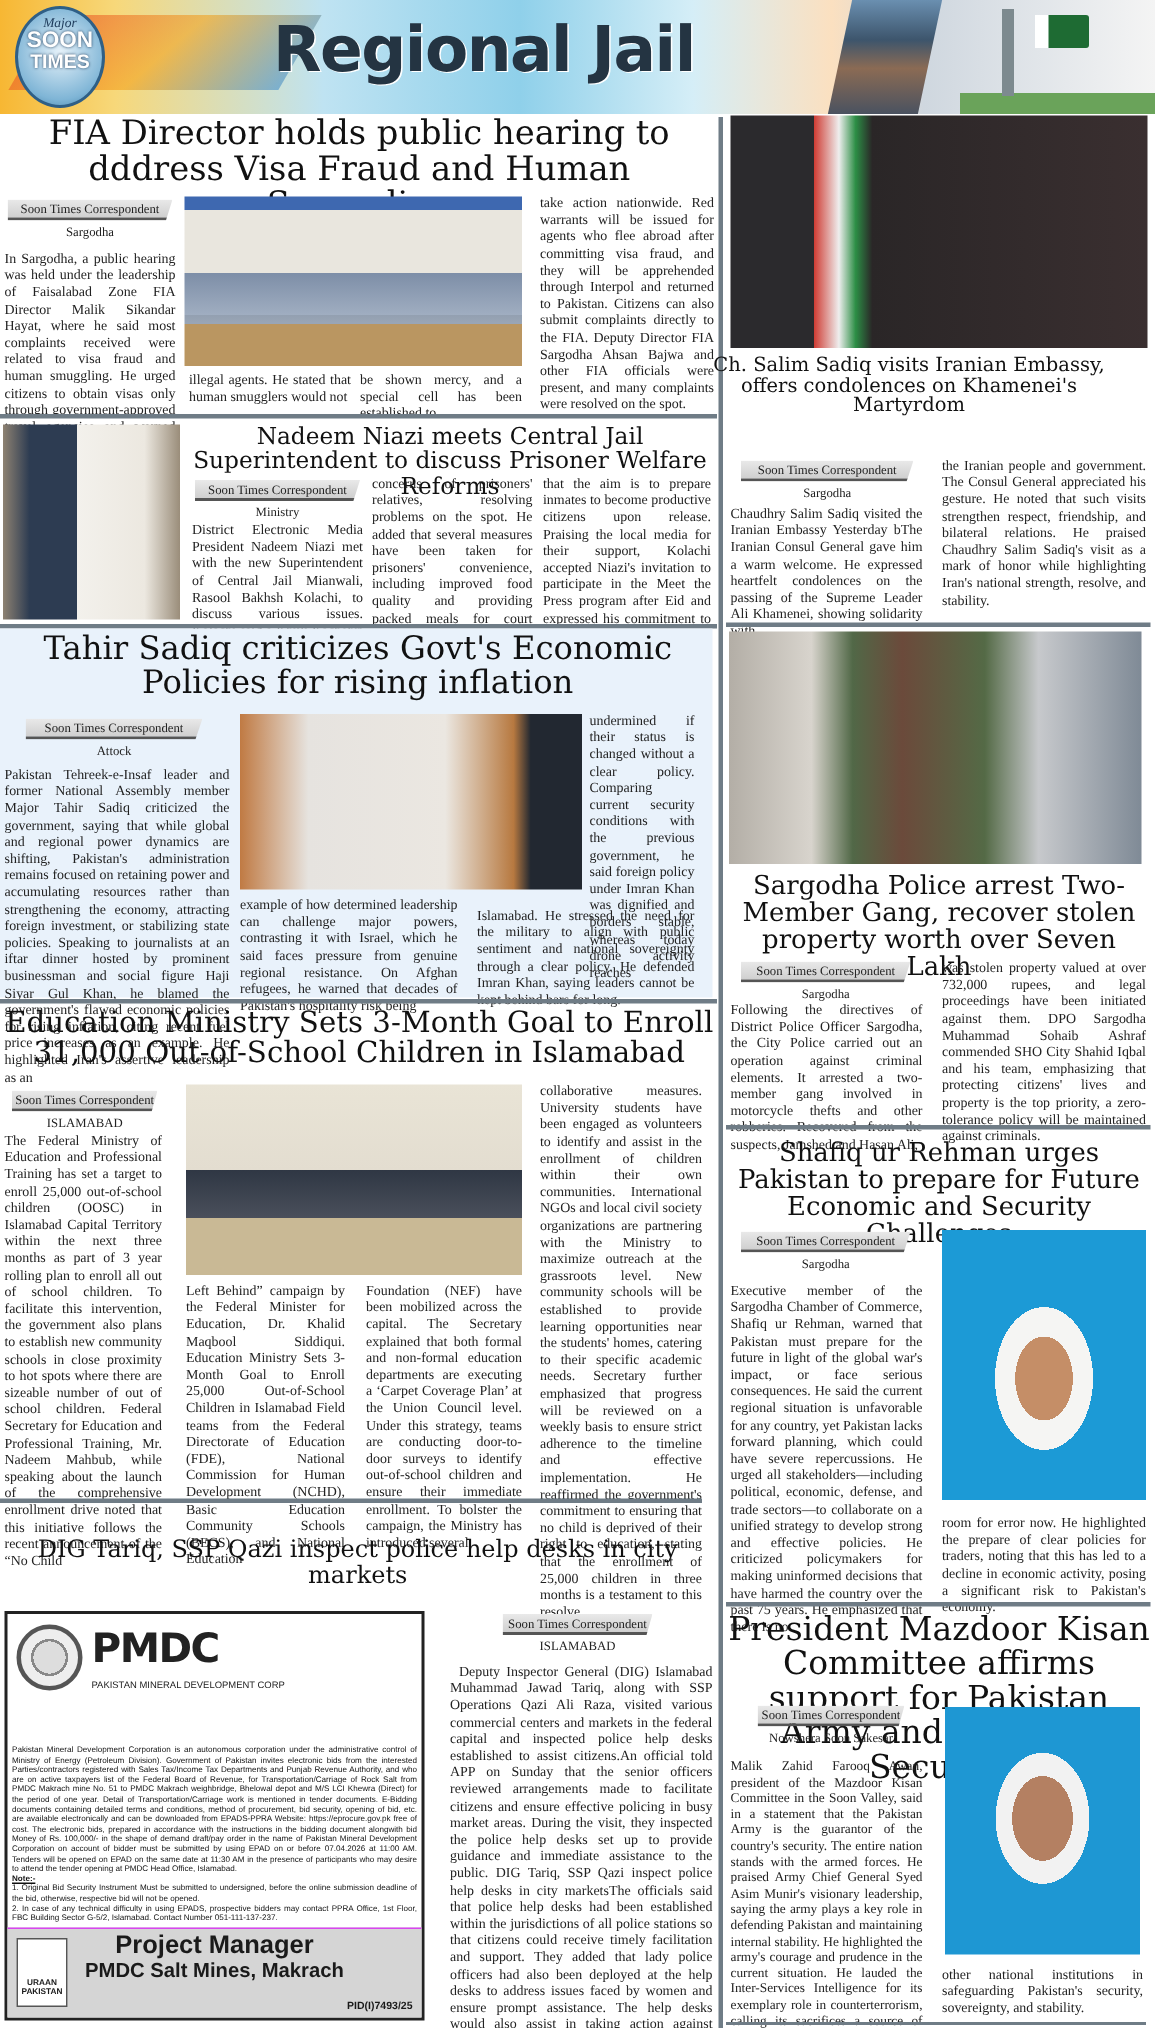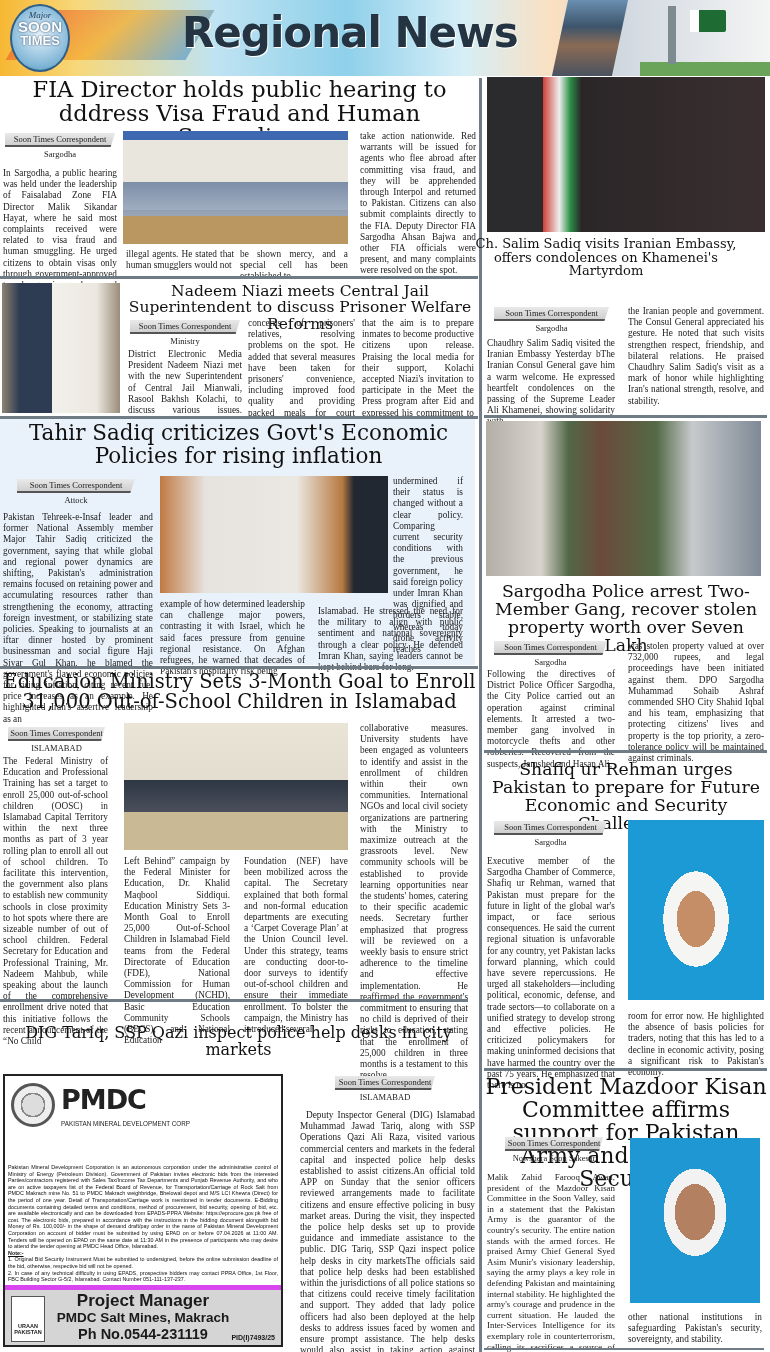--- a/index.html
+++ b/index.html
@@ -40,39 +40,39 @@
 
 
 .ad{border:2px solid #222;background:#fff;font-family:"Liberation Sans",sans-serif}
 .ad .seal{position:absolute;left:6px;top:7px;width:44px;height:44px;border-radius:50%;border:3px solid #555;background:radial-gradient(circle,#ddd 0 40%,#888 40% 46%,#eee 46%)}
 .ad .pmdc{position:absolute;left:56px;top:8px;font-family:"DejaVu Sans",sans-serif;font-weight:bold;font-size:27px;color:#222;letter-spacing:-1px}
 .ad .pmdc-sub{position:absolute;left:56px;top:44px;font-size:6.3px;color:#222}
 .ad .office{position:absolute;left:170px;top:2px;font-size:8.3px;line-height:10px;color:#111}
 .ad .office b{font-size:9px}
 .ad .bar{position:absolute;left:0;right:0;top:66px;height:19px;background:#111;color:#fff;text-align:center;font-family:"DejaVu Sans",sans-serif;font-weight:bold;font-size:14px;line-height:19px}
 .ad .text{position:absolute;left:3px;right:3px;top:88px;font-size:5.4px;line-height:6.6px;text-align:justify;color:#111}
-.ad .footer{position:absolute;left:0;right:0;bottom:0;height:60px;background:#d5d5d5;border-top:5px solid #d946ef}
+.ad .footer{position:absolute;left:0;right:0;bottom:0;height:60px;background:#d5d5d5;border-top:1px solid #d946ef}
 .ad .urban{position:absolute;left:6px;top:6px;width:34px;height:46px;background:#fff;border:1px solid #555;font-size:5.5px;text-align:center;font-weight:bold;padding-top:26px}
 .ad .pm{position:absolute;left:0;right:0;top:2px;text-align:center;font-weight:bold;line-height:17px}
 .ad .pm .l1{font-size:17px;display:block}
 .ad .pm .l2{font-size:13.5px;display:block}
 .ad .pm .l3{font-size:14.5px;display:block}
 .ad .pid{position:absolute;right:6px;bottom:4px;font-size:7px;font-weight:bold}
 </style>
 </head>
 <body>
 
 <div class="abs masthead">
   <div class="streak"></div>
   <div class="logo">
     <span class="daily">Major</span>
     <span class="soon">SOON</span>
     <span class="times">TIMES</span>
   </div>
-  <div class="mast-title">Regional News</div>
+  <div class="mast-title">Regional Jail</div>
   <div class="mast-photos"></div>
   <div class="mast-ground"></div>
   <div class="mast-tower"></div>
   <div class="mast-flag"></div>
 </div>
 
 <div class="abs vrule" style="left:479px;top:78px;height:1274px"></div>
 
 <div class="abs hl" style="left:2px;top:78px;width:475px;font-size:22.5px">FIA Director holds public hearing to dddress Visa Fraud and Human Smuggling</div>
 <div class="abs" style="left:5px;top:133px;width:110px">
@@ -143,21 +143,20 @@
     <span>Pakistan Mineral Development Corporation is an autonomous corporation under the administrative control of Ministry of Energy (Petroleum Division). Government of Pakistan invites electronic bids from the interested Parties/contractors registered with Sales Tax/Income Tax Departments and Punjab Revenue Authority, and who are on active taxpayers list of the Federal Board of Revenue, for Transportation/Carriage of Rock Salt from PMDC Makrach mine No. 51 to PMDC Makrach weighbridge, Bhelowal depot and M/S LCI Khewra (Direct) for the period of one year. Detail of Transportation/Carriage work is mentioned in tender documents. E-Bidding documents containing detailed terms and conditions, method of procurement, bid security, opening of bid, etc. are available electronically and can be downloaded from EPADS-PPRA Website: https://eprocure.gov.pk free of cost. The electronic bids, prepared in accordance with the instructions in the bidding document alongwith bid Money of Rs. 100,000/- in the shape of demand draft/pay order in the name of Pakistan Mineral Development Corporation on account of bidder must be submitted by using EPAD on or before 07.04.2026 at 11:00 AM. Tenders will be opened on EPAD on the same date at 11:30 AM in the presence of participants who may desire to attend the tender opening at PMDC Head Office, Islamabad.</span><br>
     <b style="text-decoration:underline">Note:-</b><br>
     <span>1. Original Bid Security Instrument Must be submitted to undersigned, before the online submission deadline of the bid, otherwise, respective bid will not be opened.</span><br>
     <span>2. In case of any technical difficulty in using EPADS, prospective bidders may contact PPRA Office, 1st Floor, FBC Building Sector G-5/2, Islamabad. Contact Number 051-111-137-237.</span>
   </div>
   <div class="footer">
     <div class="urban">URAAN PAKISTAN</div>
     <div class="pm">
       <span class="l1">Project Manager</span>
       <span class="l2">PMDC Salt Mines, Makrach</span>
-      <span class="l3">Ph No.0544-231119</span>
     </div>
     <div class="pid">PID(I)7493/25</div>
   </div>
 </div>
 
 <div class="abs photo ph-iran" style="left:487px;top:77px;width:278px;height:155px"></div>
 <div class="abs hl" style="left:464px;top:237px;width:284px;font-size:13px">Ch. Salim Sadiq visits Iranian Embassy, offers condolences on Khamenei's Martyrdom</div>
 <div class="abs" style="left:494px;top:307px;width:115px">
   <span class="byline">Soon Times Correspondent</span>
   <span class="place">Sargodha</span>
@@ -178,21 +177,21 @@
 
 <div class="abs rule" style="left:484px;top:750px;width:283px"></div>
 
 <div class="abs hl" style="left:484px;top:760px;width:284px;font-size:17.3px">Shafiq ur Rehman urges Pakistan to prepare for Future Economic and Security Challenges</div>
 <div class="abs" style="left:494px;top:821px;width:113px">
   <span class="byline">Soon Times Correspondent</span>
   <span class="place">Sargodha</span>
 </div>
 <div class="abs body" style="left:487px;top:856px;width:128px">Executive member of the Sargodha Chamber of Commerce, Shafiq ur Rehman, warned that Pakistan must prepare for the future in light of the global war's impact, or face serious consequences. He said the current regional situation is unfavorable for any country, yet Pakistan lacks forward planning, which could have severe repercussions. He urged all stakeholders—including political, economic, defense, and trade sectors—to collaborate on a unified strategy to develop strong and effective policies. He criticized policymakers for making uninformed decisions that have harmed the country over the past 75 years. He emphasized that there is no</div>
 <div class="abs photo ph-shafiq" style="left:628px;top:820px;width:136px;height:180px"></div>
-<div class="abs body" style="left:628px;top:1011px;width:136px">room for error now. He highlighted the absence of basis policies for traders, noting that this has led to a decline in economic activity, posing a significant risk to Pakistan's economy.</div>
+<div class="abs body" style="left:628px;top:1011px;width:136px">room for error now. He highlighted the prepare of clear policies for traders, noting that this has led to a decline in economic activity, posing a significant risk to Pakistan's economy.</div>
 
 <div class="abs rule" style="left:484px;top:1068px;width:283px"></div>
 
 <div class="abs hl" style="left:484px;top:1075px;width:284px;font-size:22px">President Mazdoor Kisan Committee affirms support for Pakistan Army and National Security</div>
 <div class="abs" style="left:505px;top:1137px;width:98px">
   <span class="byline">Soon Times Correspondent</span>
   <span class="place">Nowshera Soon Sakesar</span>
 </div>
 <div class="abs body" style="left:487px;top:1172px;width:128px;font-size:8.9px;line-height:10.6px">Malik Zahid Farooq Awan, president of the Mazdoor Kisan Committee in the Soon Valley, said in a statement that the Pakistan Army is the guarantor of the country's security. The entire nation stands with the armed forces. He praised Army Chief General Syed Asim Munir's visionary leadership, saying the army plays a key role in defending Pakistan and maintaining internal stability. He highlighted the army's courage and prudence in the current situation. He lauded the Inter-Services Intelligence for its exemplary role in counterterrorism, calling its sacrifices a source of national pride. He affirmed the committee's commitment to stand alongside the army and</div>
 <div class="abs photo ph-zahid" style="left:630px;top:1138px;width:130px;height:165px"></div>

